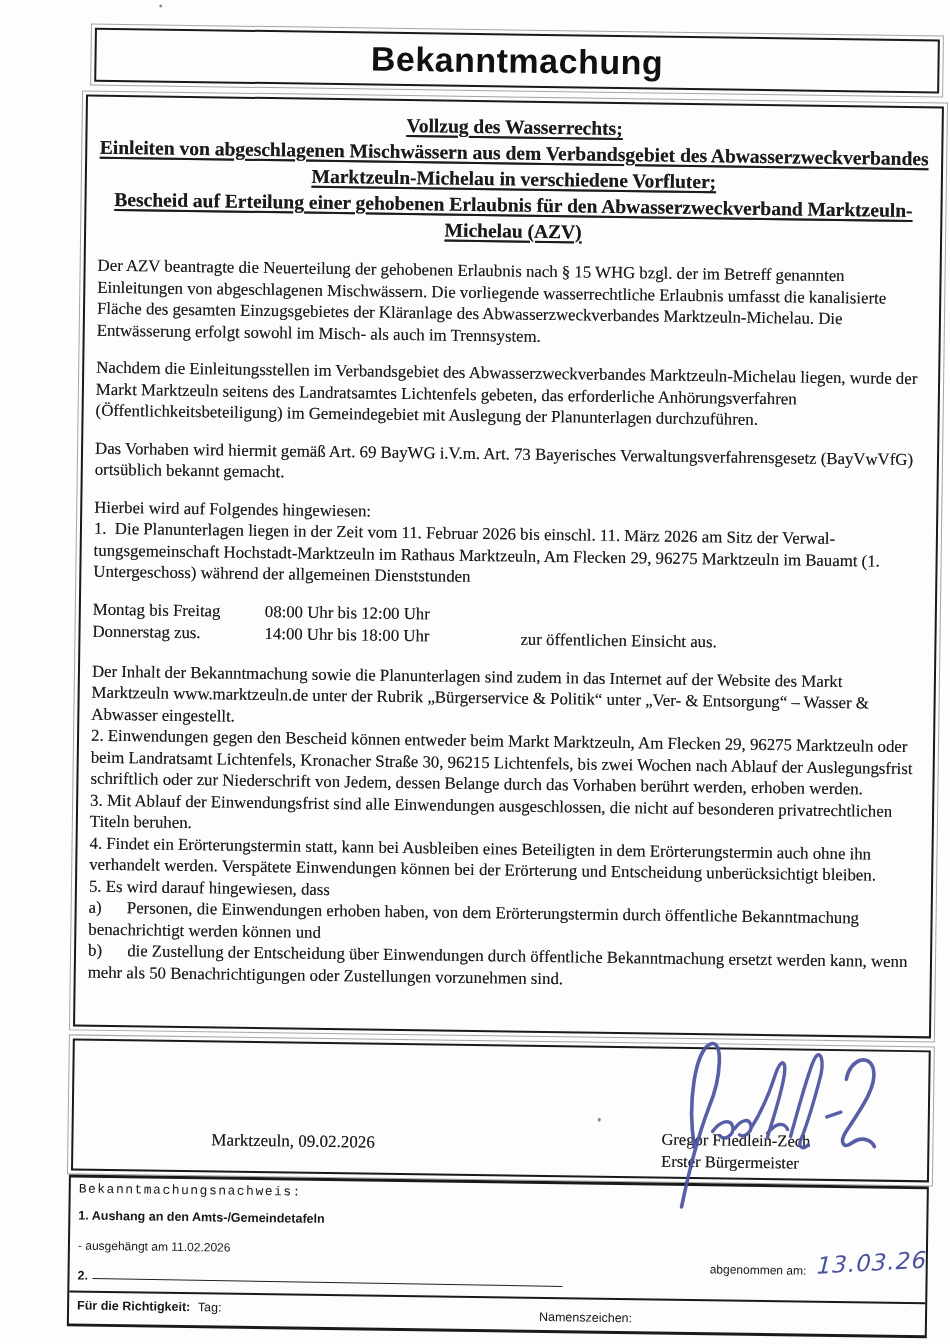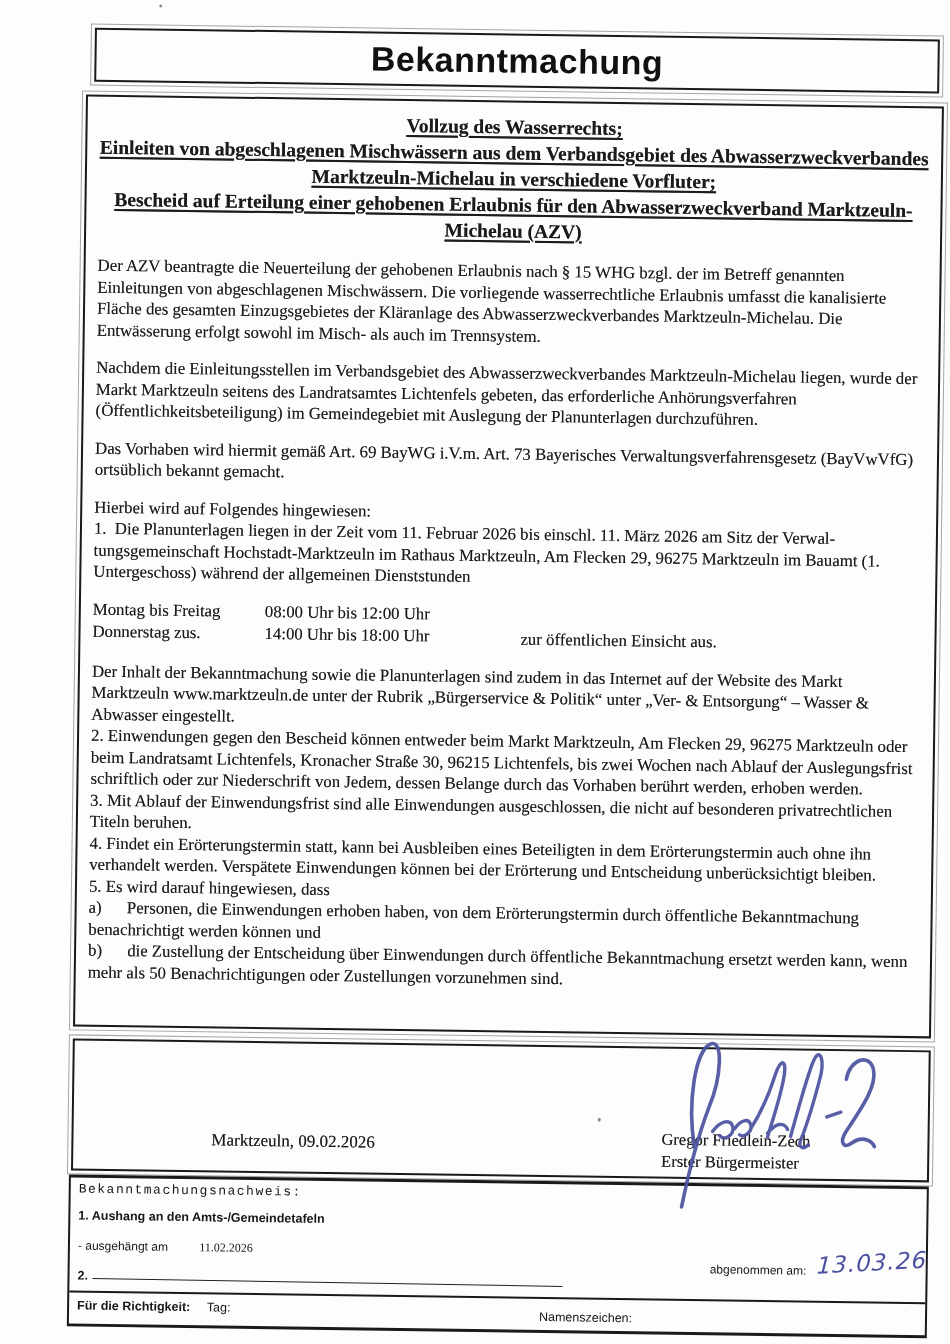--- a/index.html
+++ b/index.html
@@ -35,32 +35,32 @@
   .sig-name{position:absolute;left:588px;top:80px;font-size:16.5px;line-height:22px;text-shadow:0 0 .5px rgba(25,25,25,.6);}
   .sig-svg{position:absolute;left:575px;top:-14px;width:235px;height:180px;overflow:visible;z-index:5;}
 
   
   #form-box{left:76px;top:1180px;width:860px;height:152px;border-width:3px 2px 3px 2px;
       font-family:"Liberation Sans",sans-serif;color:#161616;}
   .proof-header{position:absolute;left:8px;top:4px;font-family:"Liberation Mono",monospace;
       font-size:13px;letter-spacing:1.5px;}
   .proof-item1{position:absolute;left:8px;top:31px;font-size:12.5px;font-weight:700;}
   .proof-posted{position:absolute;left:8px;top:61px;font-size:12px;}
-  .proof-posted .date{margin-left:28px;font-family:Liberation Serif, serif;}
+  .proof-posted .date{margin-left:0;}
   .proof-removed{position:absolute;left:640px;top:66px;font-size:12px;white-space:nowrap;}
   .handwritten{display:inline-block;font-family:"DejaVu Sans",sans-serif;font-style:italic;
       font-size:23px;letter-spacing:1px;transform:rotate(-4deg) skewX(-6deg);
       position:relative;top:-5px;margin-left:7px;font-weight:500;}
   .proof-item2{position:absolute;left:8px;top:90px;font-size:12.5px;font-weight:700;}
   .blank-line{display:inline-block;width:470px;height:11px;border-bottom:1.5px solid #222;
       margin-left:5px;transform:rotate(.15deg);}
   .divider{position:absolute;left:0;right:0;top:113px;border-top:2.5px solid #1a1a1a;}
   .proof-correct{position:absolute;left:8px;top:121px;font-size:12.5px;}
   .proof-correct b{font-weight:700;}
-  .proof-correct .tag{margin-left:13px;}
+  .proof-correct .tag{margin-left:4px;}
   .proof-initials{position:absolute;left:470px;top:126px;font-size:12.5px;}
 
   .speck{position:absolute;background:#8b8b8b;border-radius:50%;}
 </style>
 </head>
 <body>
 
 <div class="scan">
 
   <div class="box ghost" id="title-box">

